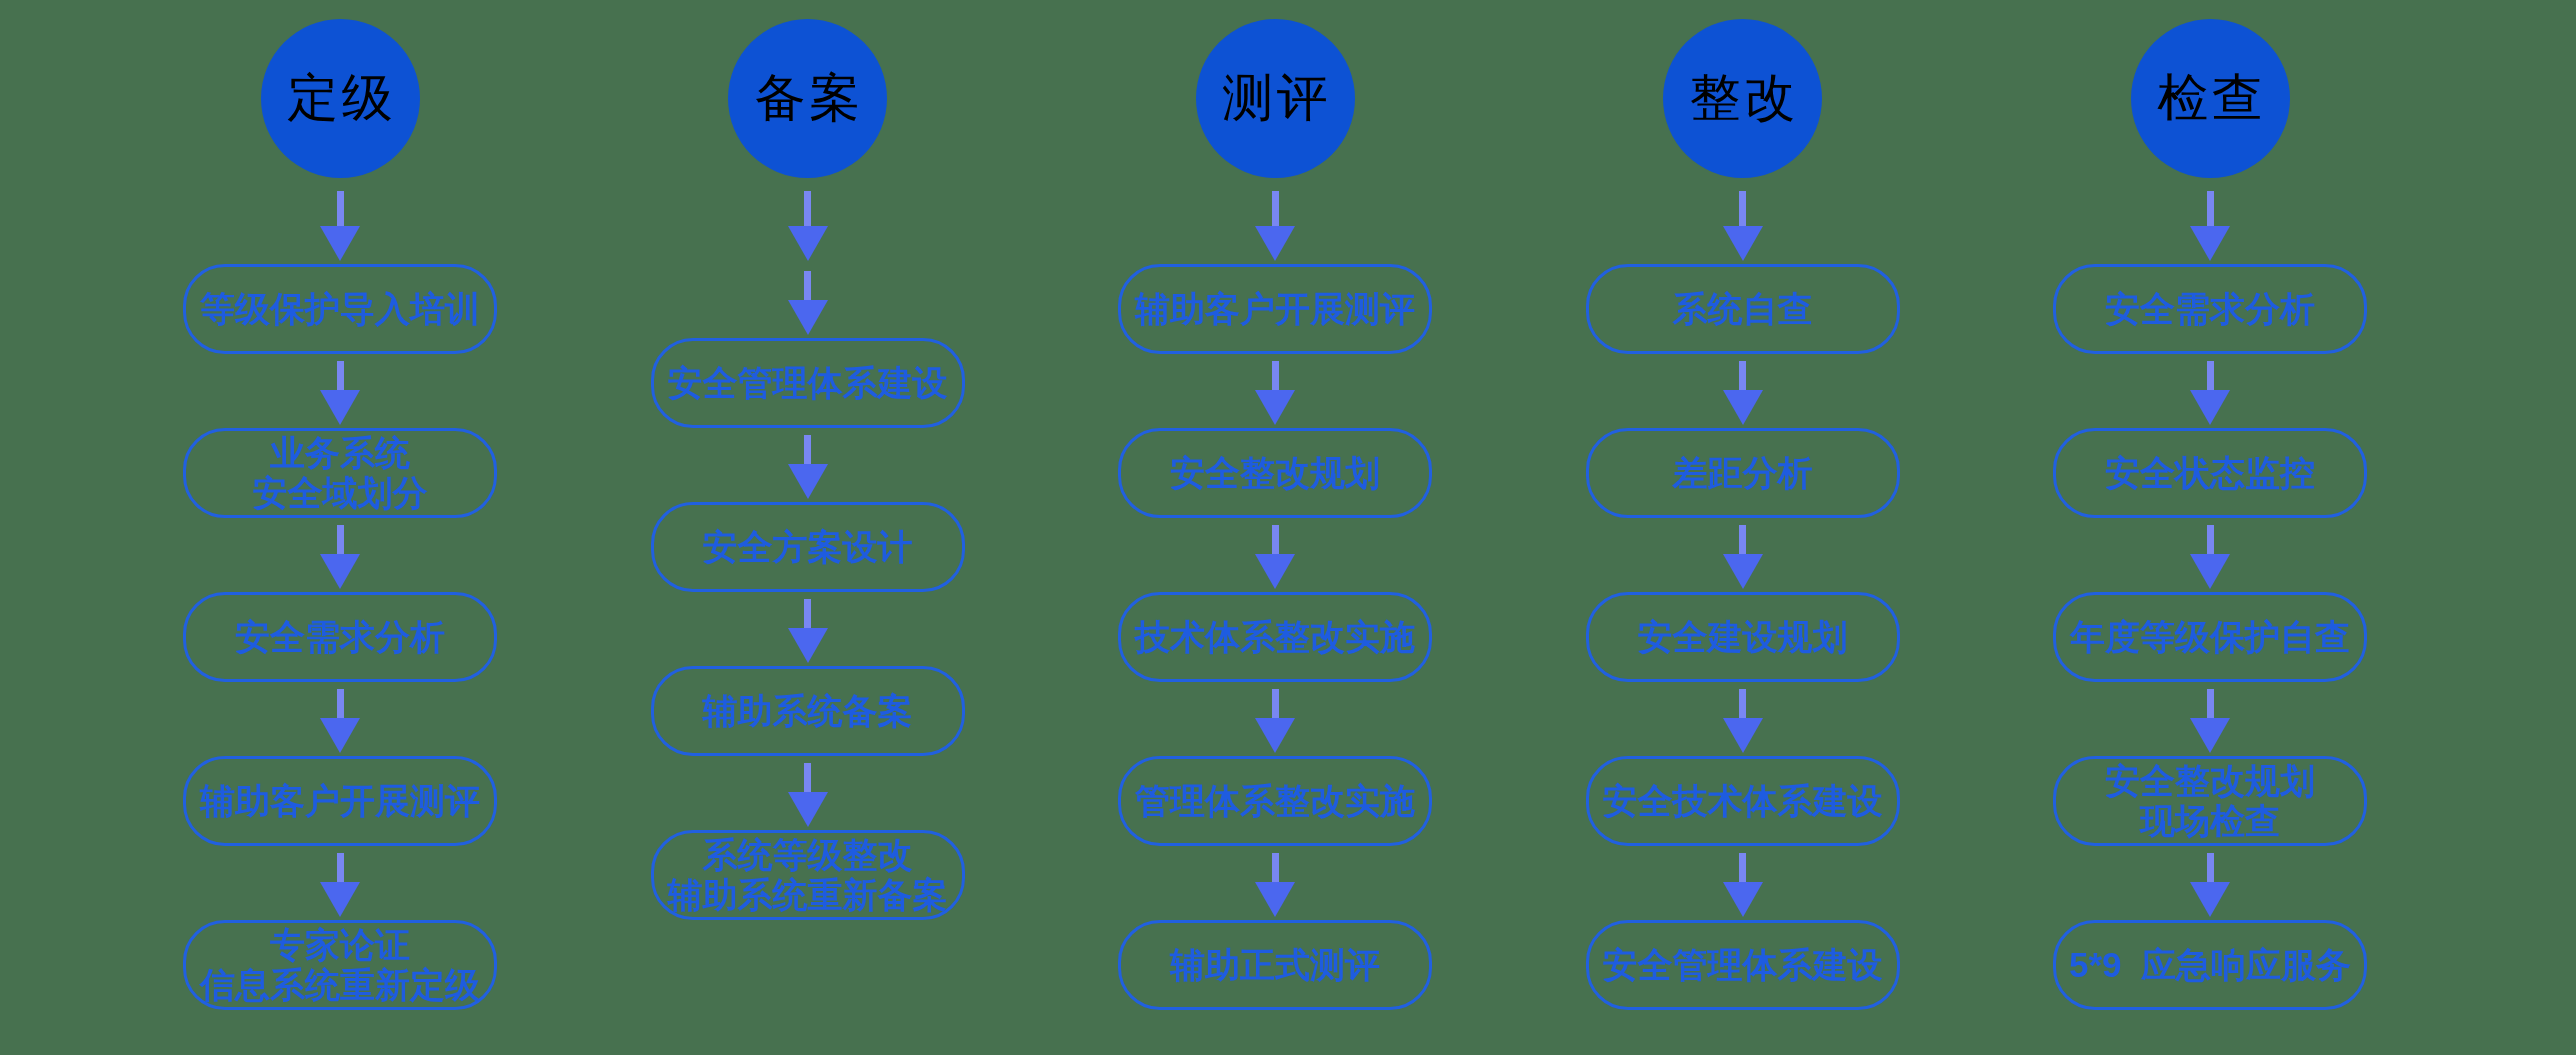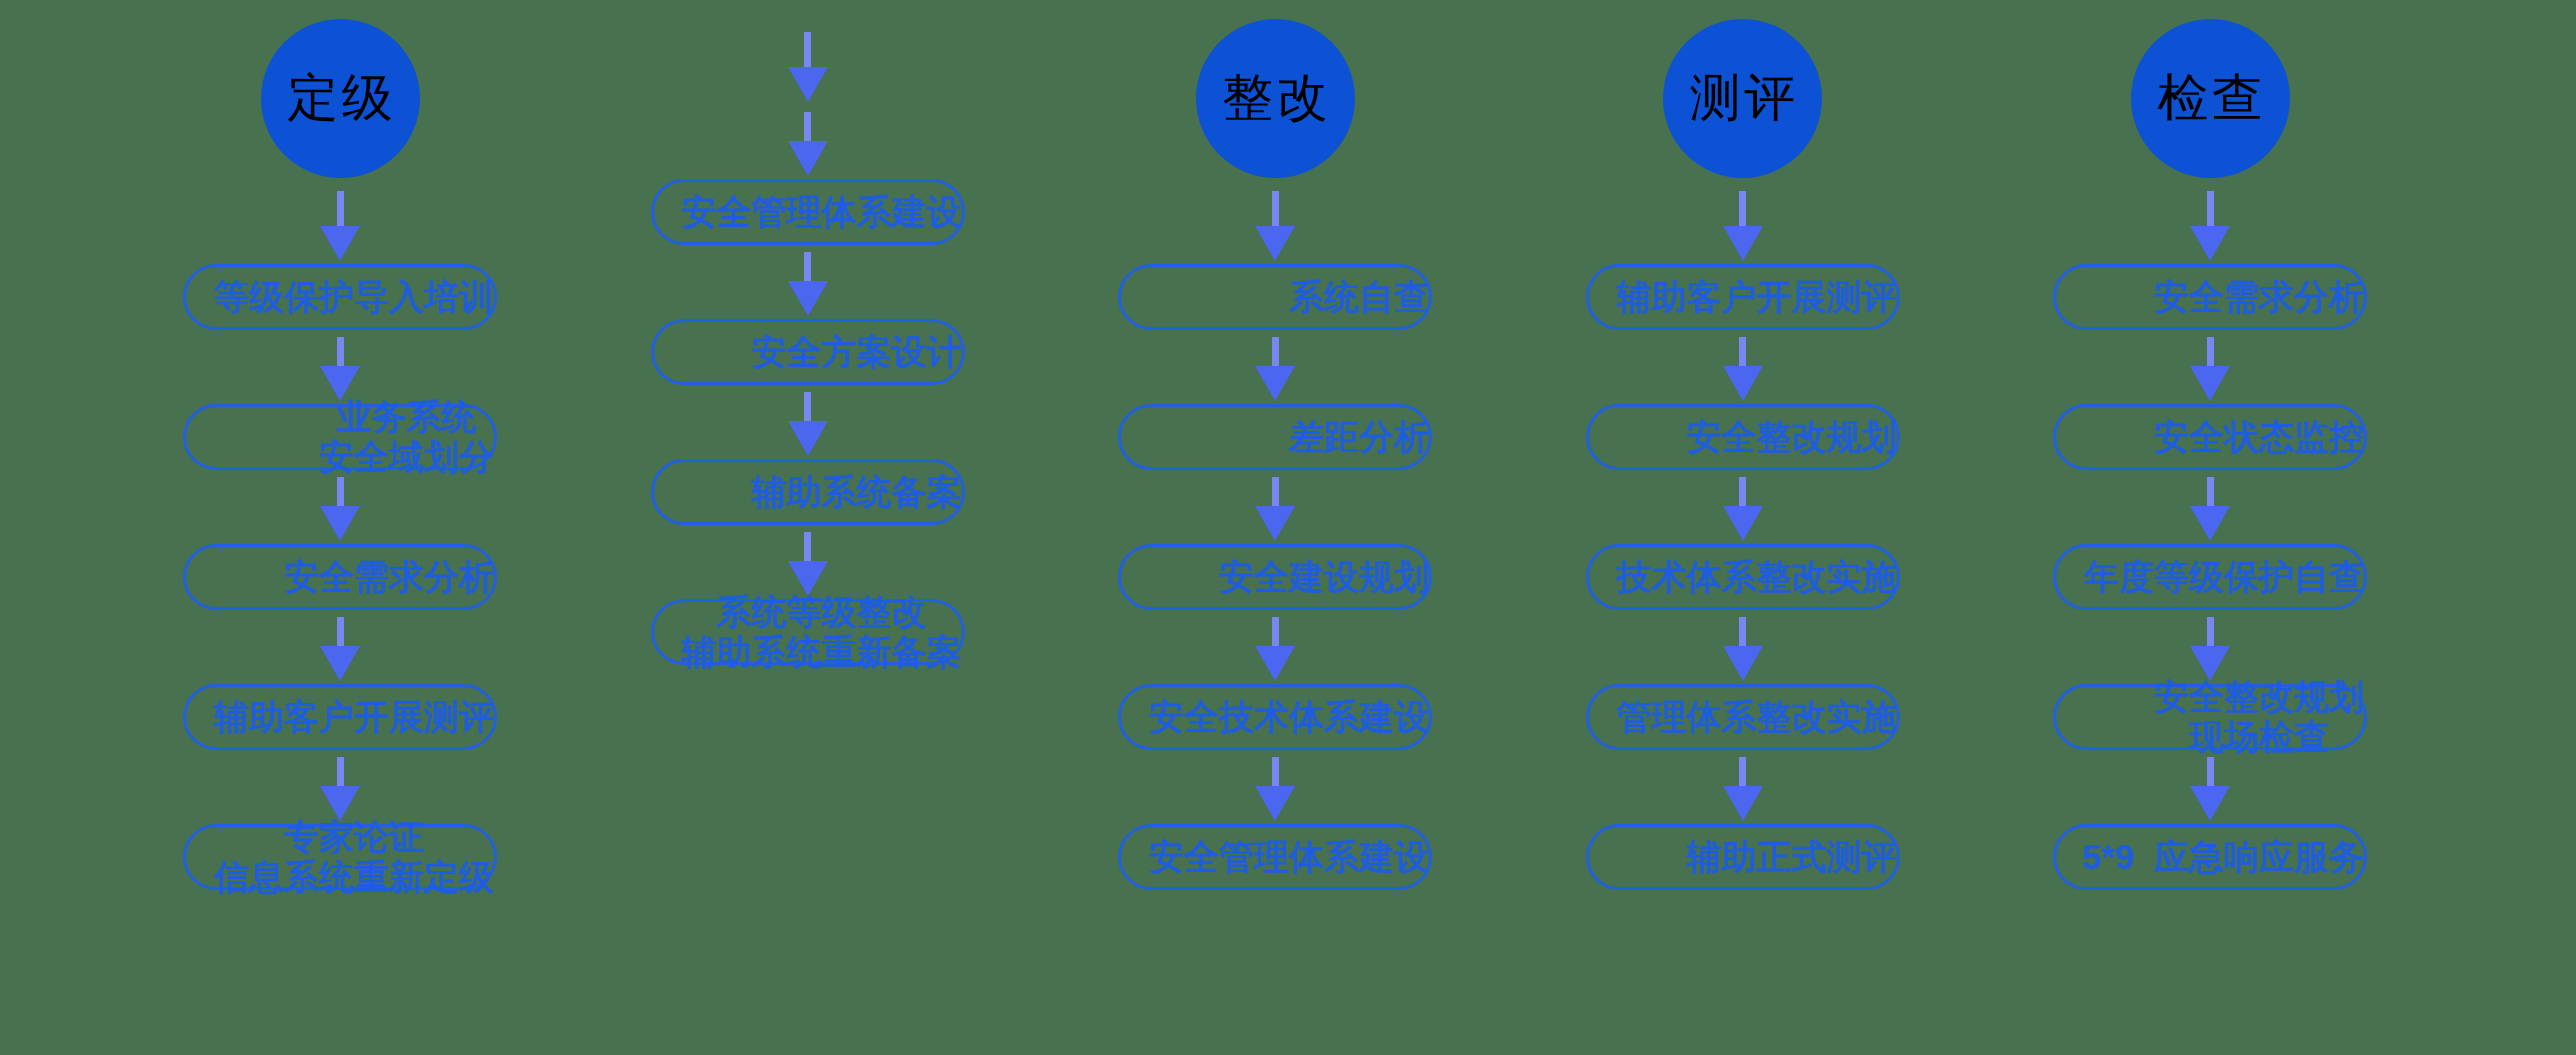--- a/index.html
+++ b/index.html
@@ -53,25 +53,25 @@
     flex: 1;
     background: #7987f2;
   }
   .arrow .head {
     width: 0; height: 0;
     border-left: 20px solid transparent;
     border-right: 20px solid transparent;
     border-top: 35px solid #4b67ef;
   }
   .box {
-    width: 314px; height: 66px;
+    width: 314px; height: 90px;
     box-sizing: border-box;
     border: 3.5px solid #2160e0;
     border-radius: 42px;
-    display: flex; align-items: center; justify-content: flex-end;
+    display: flex; align-items: center; justify-content: center;
     flex: none;
     background: transparent;
   }
   .box span {
     font-size: 35px;
     font-weight: bold;
     color: #1e5ce0;
     text-align: center;
     line-height: 1.15;
     white-space: pre-wrap;
@@ -119,20 +119,23 @@
       <div class="stem"></div>
       <div class="head"></div>
     </div>
     <div class="box">
       <span>专家论证
 信息系统重新定级</span>
     </div>
   </div>
 
   <div class="column">
+    <div class="circle">
+      <span>备案</span>
+    </div>
     <div class="arrow first">
       <div class="stem"></div>
       <div class="head"></div>
     </div>
     <div class="arrow">
       <div class="stem"></div>
       <div class="head"></div>
     </div>
     <div class="box">
       <span>安全管理体系建设</span>
@@ -156,20 +159,61 @@
       <div class="head"></div>
     </div>
     <div class="box">
       <span>系统等级整改
 辅助系统重新备案</span>
     </div>
   </div>
 
   <div class="column">
     <div class="circle">
+      <span>测评</span>
+    </div>
+    <div class="arrow first">
+      <div class="stem"></div>
+      <div class="head"></div>
+    </div>
+    <div class="box">
+      <span>辅助客户开展测评</span>
+    </div>
+    <div class="arrow">
+      <div class="stem"></div>
+      <div class="head"></div>
+    </div>
+    <div class="box">
+      <span>安全整改规划</span>
+    </div>
+    <div class="arrow">
+      <div class="stem"></div>
+      <div class="head"></div>
+    </div>
+    <div class="box">
+      <span>技术体系整改实施</span>
+    </div>
+    <div class="arrow">
+      <div class="stem"></div>
+      <div class="head"></div>
+    </div>
+    <div class="box">
+      <span>管理体系整改实施</span>
+    </div>
+    <div class="arrow">
+      <div class="stem"></div>
+      <div class="head"></div>
+    </div>
+    <div class="box">
+      <span>辅助正式测评</span>
+    </div>
+  </div>
+
+  <div class="column">
+    <div class="circle">
       <span>整改</span>
     </div>
     <div class="arrow first">
       <div class="stem"></div>
       <div class="head"></div>
     </div>
     <div class="box">
       <span>系统自查</span>
     </div>
     <div class="arrow">
@@ -192,61 +236,20 @@
     </div>
     <div class="box">
       <span>安全技术体系建设</span>
     </div>
     <div class="arrow">
       <div class="stem"></div>
       <div class="head"></div>
     </div>
     <div class="box">
       <span>安全管理体系建设</span>
-    </div>
-  </div>
-
-  <div class="column">
-    <div class="circle">
-      <span>测评</span>
-    </div>
-    <div class="arrow first">
-      <div class="stem"></div>
-      <div class="head"></div>
-    </div>
-    <div class="box">
-      <span>辅助客户开展测评</span>
-    </div>
-    <div class="arrow">
-      <div class="stem"></div>
-      <div class="head"></div>
-    </div>
-    <div class="box">
-      <span>安全整改规划</span>
-    </div>
-    <div class="arrow">
-      <div class="stem"></div>
-      <div class="head"></div>
-    </div>
-    <div class="box">
-      <span>技术体系整改实施</span>
-    </div>
-    <div class="arrow">
-      <div class="stem"></div>
-      <div class="head"></div>
-    </div>
-    <div class="box">
-      <span>管理体系整改实施</span>
-    </div>
-    <div class="arrow">
-      <div class="stem"></div>
-      <div class="head"></div>
-    </div>
-    <div class="box">
-      <span>辅助正式测评</span>
     </div>
   </div>
 
   <div class="column">
     <div class="circle">
       <span>检查</span>
     </div>
     <div class="arrow first">
       <div class="stem"></div>
       <div class="head"></div>

